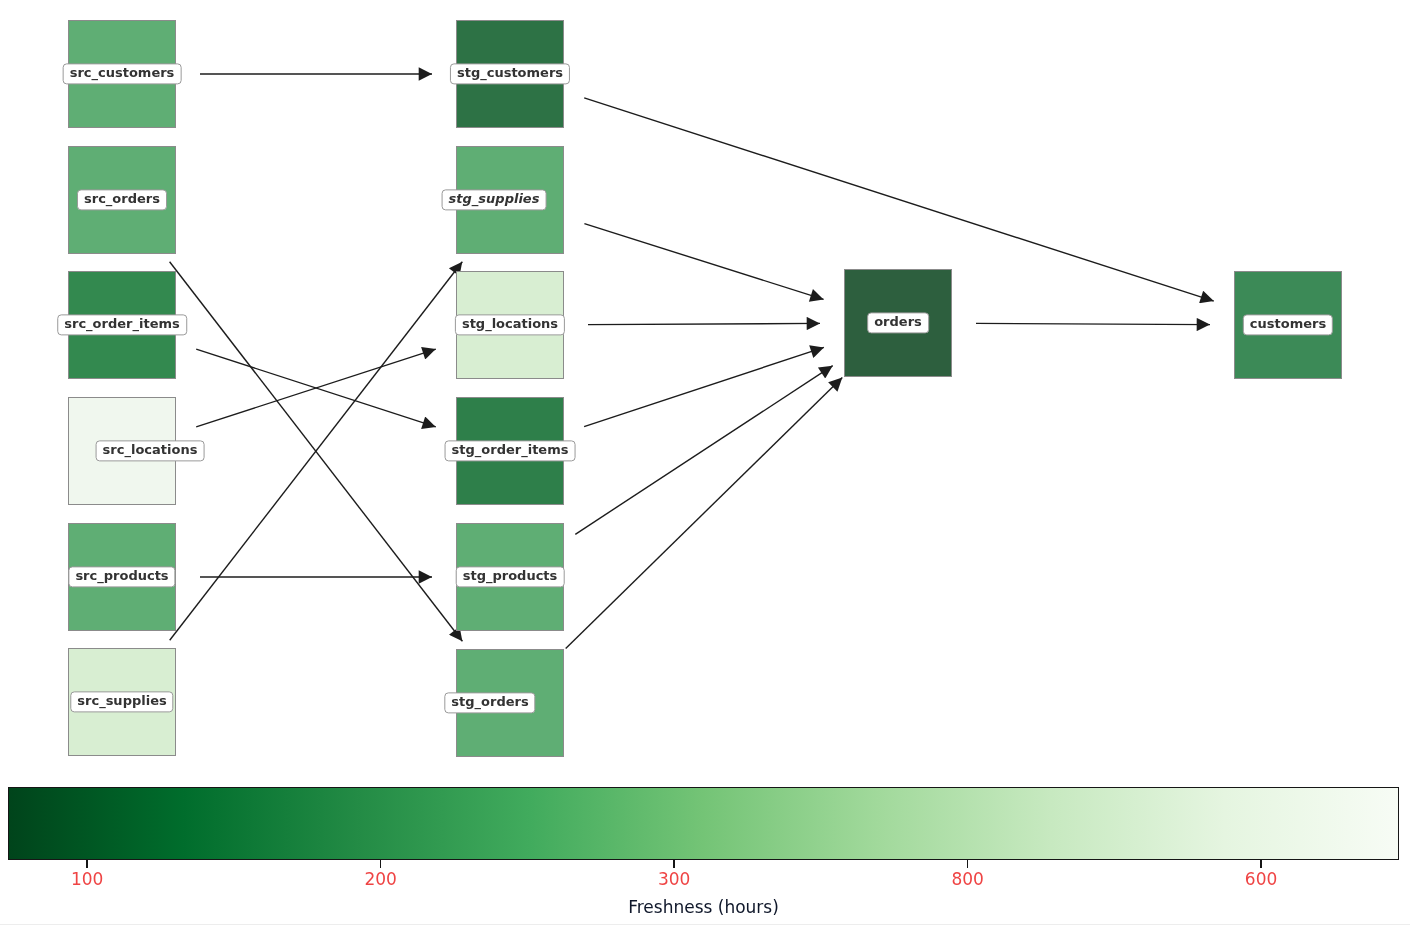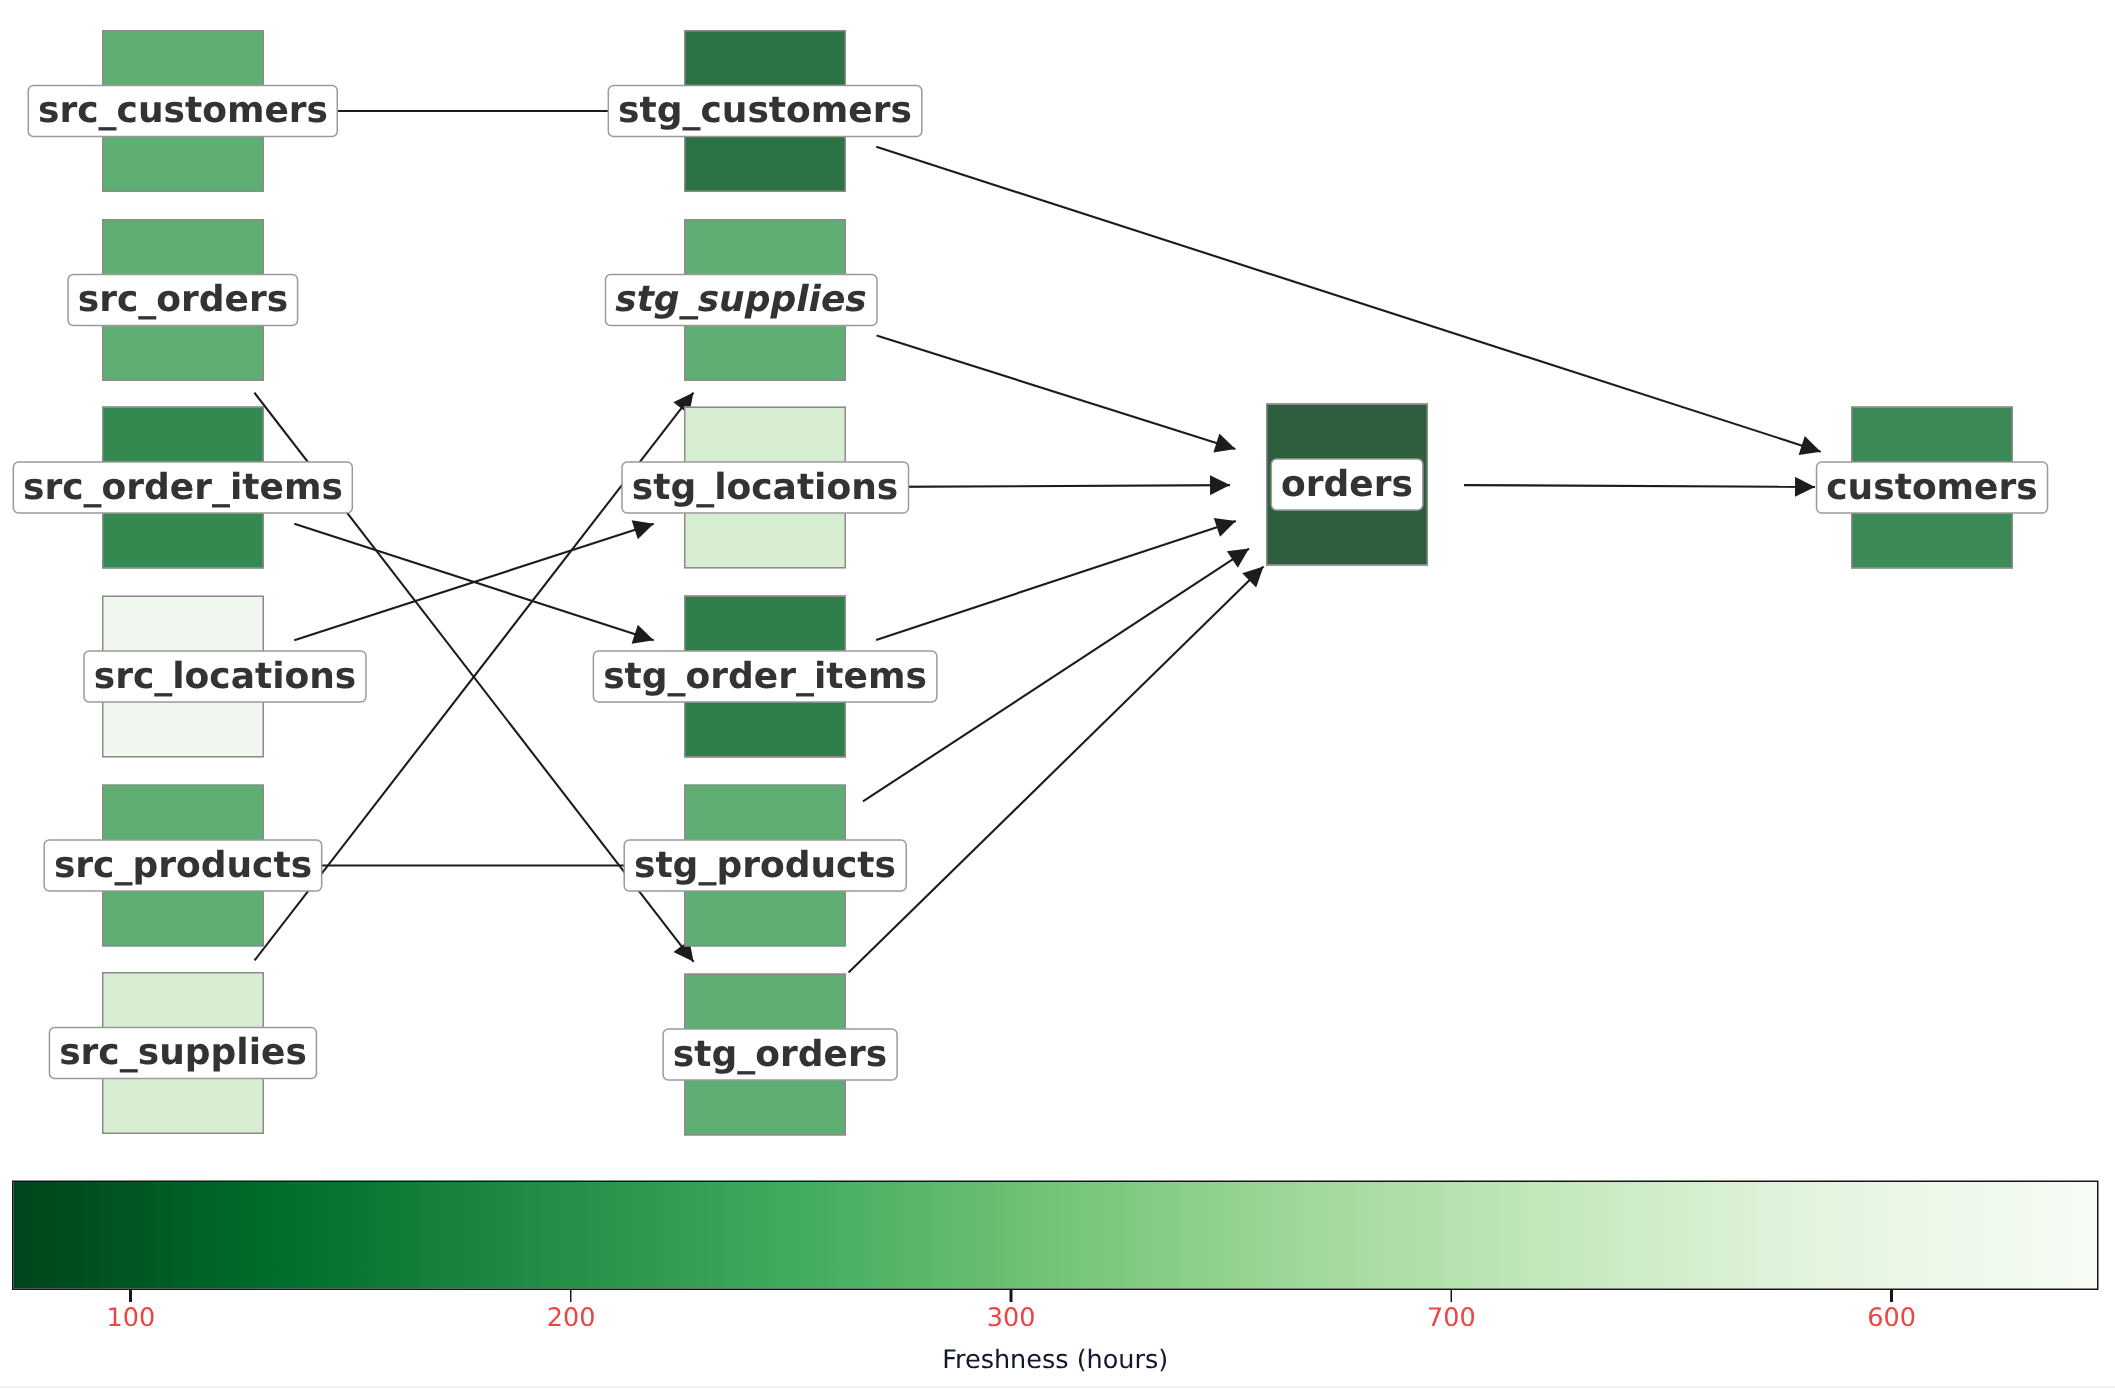--- a/index.html
+++ b/index.html
@@ -18,21 +18,21 @@
     border: 1.5px solid #8b8b8b;
   }
   .node-label {
     position: absolute;
     transform: translate(-50%, -50%);
     background: #ffffff;
     border: 1.5px solid #9a9a9a;
     border-radius: 4px;
     padding: 1px 6px 2px 6px;
     font-weight: 700;
-    font-size: 24px;
+    font-size: 13px;
     line-height: 1.25;
     color: #333333;
     white-space: nowrap;
   }
   .cbar-bar {
     position: absolute;
     box-sizing: border-box;
     border: 1.3px solid #161616;
   }
   .cbar-tick {
@@ -106,36 +106,36 @@
       <div class="node-label" style="left: 122px; top: 200px;">src_orders</div>
       <div class="node-label" style="left: 122px; top: 325px;">src_order_items</div>
       <div class="node-label" style="left: 122px; top: 451px; margin-left: 28px;">src_locations</div>
       <div class="node-label" style="left: 122px; top: 577px;">src_products</div>
       <div class="node-label" style="left: 122px; top: 702px;">src_supplies</div>
       <div class="node-label" style="left: 510px; top: 74px;">stg_customers</div>
       <div class="node-label" style="left: 494px; top: 200px; font-style: italic;">stg_supplies</div>
       <div class="node-label" style="left: 510px; top: 325px;">stg_locations</div>
       <div class="node-label" style="left: 510px; top: 451px;">stg_order_items</div>
       <div class="node-label" style="left: 510px; top: 577px;">stg_products</div>
-      <div class="node-label" style="left: 520px; top: 703px;">stg_orders</div>
+      <div class="node-label" style="left: 490px; top: 703px;">stg_orders</div>
       <div class="node-label" style="left: 898px; top: 323px; text-align: center;">orders</div>
       <div class="node-label" style="left: 1288px; top: 325px;">customers</div>
     </div>
 
   <div id="colorbar">
     <div class="cbar-bar" id="cbar-bar" style="left: 8px; top: 787px; width: 1391px; height: 73px; background: linear-gradient(to right, rgb(0, 68, 27), rgb(0, 109, 44), rgb(35, 139, 69), rgb(65, 171, 93), rgb(116, 196, 118), rgb(161, 217, 155), rgb(199, 233, 192), rgb(229, 245, 224), rgb(247, 252, 245));"></div>
     <div id="cbar-ticks">
         <div class="cbar-tick" style="left: 86.4842px; top: 860px;"></div>
         <div class="cbar-tick-label" style="left: 87.2342px; top: 869px;">100</div>
         <div class="cbar-tick" style="left: 379.944px; top: 860px;"></div>
         <div class="cbar-tick-label" style="left: 380.694px; top: 869px;">200</div>
         <div class="cbar-tick" style="left: 673.404px; top: 860px;"></div>
         <div class="cbar-tick-label" style="left: 674.154px; top: 869px;">300</div>
         <div class="cbar-tick" style="left: 966.864px; top: 860px;"></div>
-        <div class="cbar-tick-label" style="left: 967.614px; top: 869px;">700</div>
+        <div class="cbar-tick-label" style="left: 967.614px; top: 869px;">800</div>
         <div class="cbar-tick" style="left: 1260.32px; top: 860px;"></div>
         <div class="cbar-tick-label" style="left: 1261.07px; top: 869px;">600</div>
       </div>
     <div class="cbar-axis-label" id="cbar-axis-label" style="left: 703.5px; top: 897px;">Freshness (hours)</div>
   </div>
 
   <div class="bottom-hairline"></div>
 </div>
 
 </body></html>

